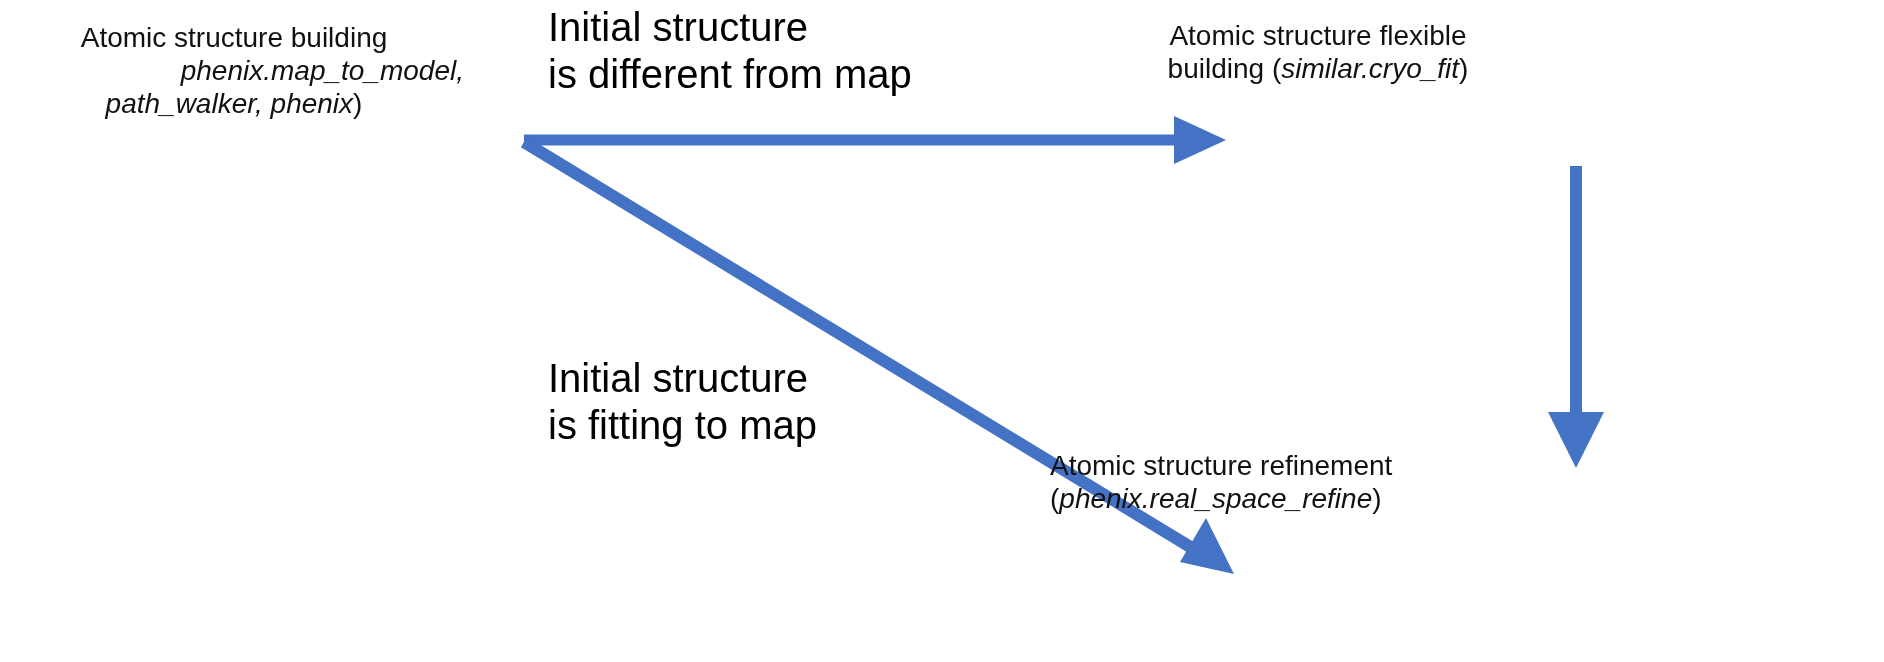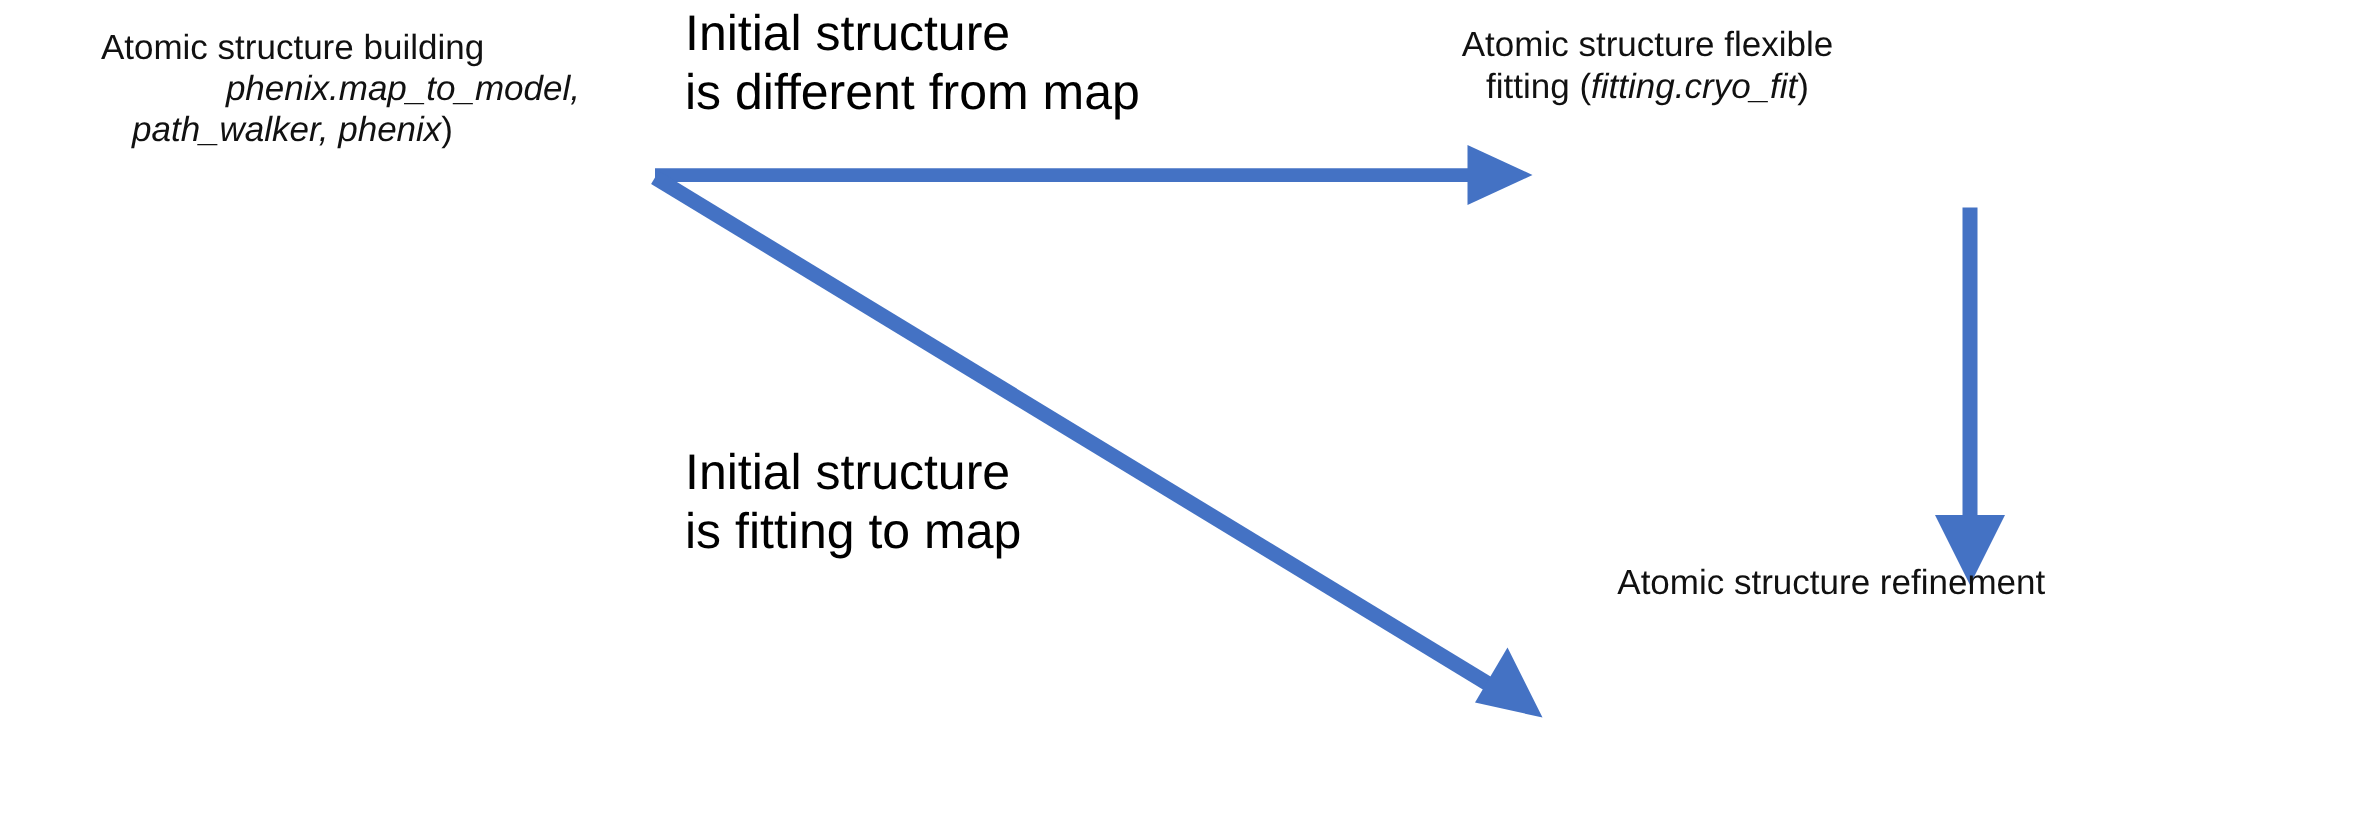--- a/index.html
+++ b/index.html
@@ -9,21 +9,21 @@
     color:#000000;background:#ffffff;
   }
   .node{position:absolute;text-align:center;line-height:1.17;font-size:28px;color:#111111;}
   .node .ln{display:block;white-space:nowrap;}
   .ital{font-style:italic;text-align:right;}
   .edge-label{position:absolute;text-align:left;line-height:1.18;font-size:40px;color:#000000;}
   .edge-label .ln{display:block;white-space:nowrap;}
 
   #node-building{left:4px;top:22px;width:460px;}
   #node-fitting{left:1078px;top:20px;width:480px;text-align:center;}
-  #node-refinement{left:1050px;top:450px;width:830px;text-align:center;}
+  #node-refinement{left:1050px;top:450px;width:830px;text-align:left;}
 
   #label-different{left:548px;top:4px;}
   #label-similar{left:548px;top:355px;}
 
   svg.arrows{position:absolute;left:0;top:0;width:1884px;height:662px;overflow:visible;}
 </style>
 </head>
 <body style="background: rgb(255, 255, 255);">
 
 <svg class="arrows" viewBox="0 0 1884 662" xmlns="http://www.w3.org/2000/svg">
@@ -45,25 +45,26 @@
 </svg>
 
 <div class="node" id="node-building">
   <span class="ln">Atomic structure building</span>
   <span class="ln ital">phenix.map_to_model,</span>
   <span class="ln"><i>path_walker, phenix</i><span>)</span></span>
 </div>
 
 <div class="node" id="node-fitting">
   <span class="ln">Atomic structure flexible</span>
-  <span class="ln"><span>fitting (</span><i>fitting.cryo_fit</i><span>)</span></span>
+  <span class="ln"><span>building (</span><i>similar.cryo_fit</i><span>)</span></span>
 </div>
 
 <div class="node" id="node-refinement">
   <span class="ln">Atomic structure refinement</span>
+  <span class="ln"><span>(</span><i>phenix.real_space_refine</i><span>)</span></span>
 </div>
 
 <div class="edge-label" id="label-different">
   <span class="ln">Initial structure</span>
   <span class="ln">is different from map</span>
 </div>
 
 <div class="edge-label" id="label-similar">
   <span class="ln">Initial structure</span>
   <span class="ln">is fitting to map</span>

